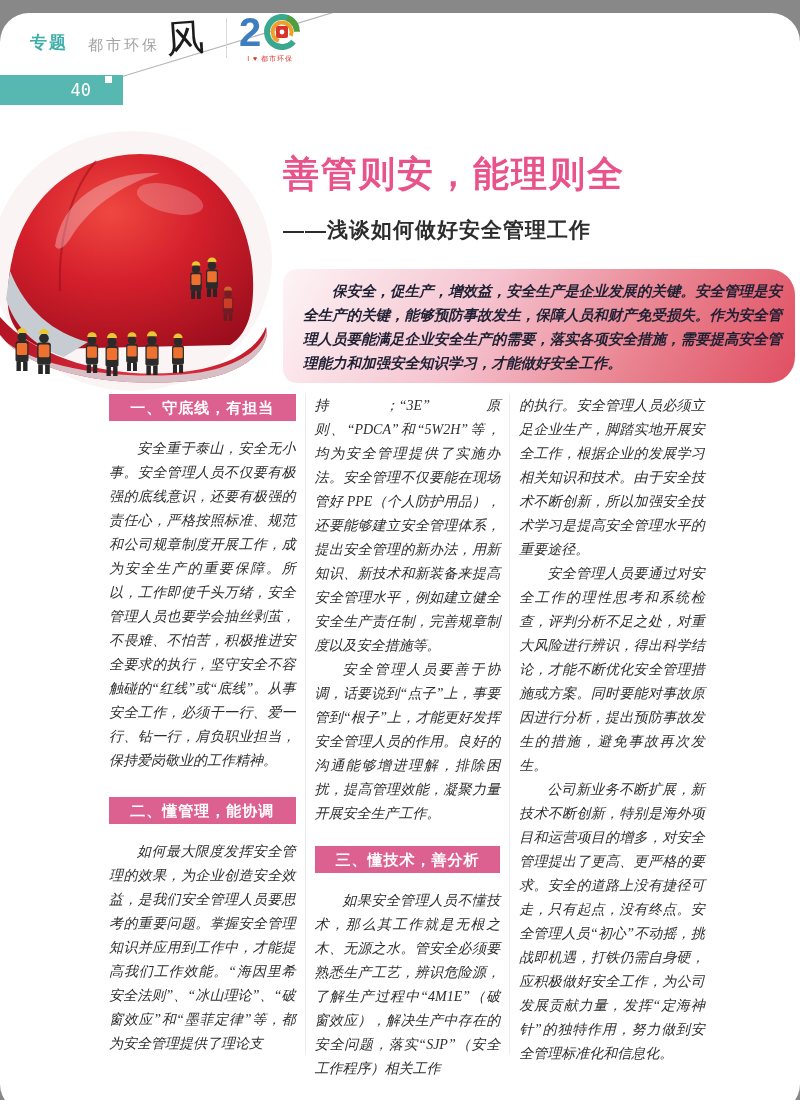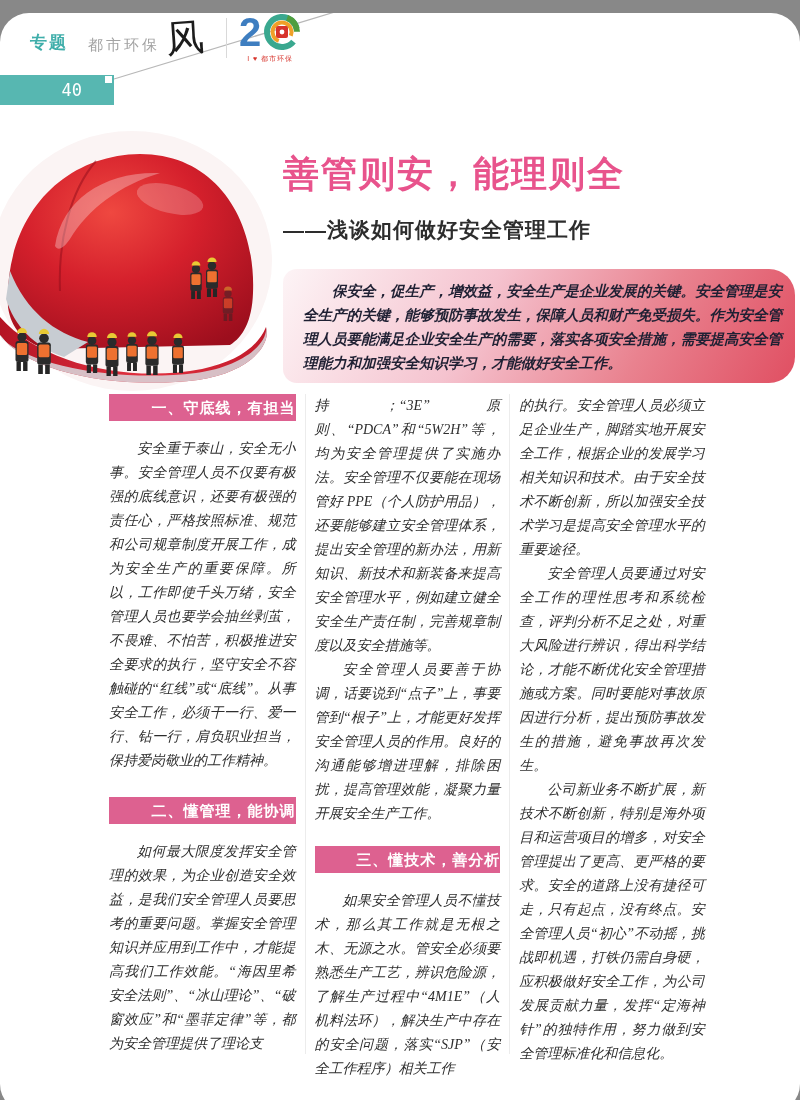--- a/index.html
+++ b/index.html
@@ -23,21 +23,21 @@
     margin:0 10px 0 6px; transform:rotate(-4deg); line-height:1;
   }
   .brand-divider { width:1px; height:40px; background:#d9d9d9; margin:0 12px; }
   .anniv { display:flex; flex-direction:column; align-items:center; }
   .anniv-top { display:flex; align-items:center; }
   .anniv-two { font-size:40px; font-weight:bold; color:#3e7ec0; line-height:1;
     font-family:"Liberation Sans", sans-serif; }
   .anniv-tagline { font-size:7px; color:#d7342c; letter-spacing:1px; margin-top:2px; }
 
   .page-number-box {
-    position:absolute; left:0; top:62px; width:114px; height:30px;
+    position:absolute; left:0; top:62px; width:123px; height:30px;
     background:#57b7b1; color:#ffffff; font-size:17px;
     display:flex; align-items:center; justify-content:flex-end; padding-right:32px;
     font-family:"DejaVu Sans Mono", monospace;
   }
   .page-number-notch {
     position:absolute; left:105px; top:63px; width:7px; height:7px; background:#ffffff;
   }
 
   
   .helmet-wrap { position:absolute; left:0; top:108px; width:272px; height:270px; }
@@ -67,21 +67,21 @@
 
   
   .columns {
     position:absolute; left:100px; top:381px; width:614px; height:660px;
     display:flex;
   }
   .col { width:204.6px; padding:0 9px; }
   .col + .col { border-left:1px solid #ececec; }
   .col-heading {
     height:27px; line-height:27px; background:#dd6190; color:#ffffff;
-    font-size:15px; font-weight:bold; text-align:right; letter-spacing:1px;
+    font-size:15px; font-weight:bold; text-align:center; letter-spacing:1px;
     margin-bottom:16px;
   }
   .col-heading.mt { margin-top:24px; }
   .col-heading.mt2 { margin-top:20px; }
   .body-p {
     font-family:"Liberation Serif", serif;
     font-size:14px; line-height:24px; color:#2e2e2e; text-align:justify;font-style:italic;
   }
   .body-p.indent { text-indent:2em; }
   .signature {
@@ -185,21 +185,21 @@
       <div class="col-heading">一、守底线，有担当</div>
       <p class="body-p indent">安全重于泰山，安全无小事。安全管理人员不仅要有极强的底线意识，还要有极强的责任心，严格按照标准、规范和公司规章制度开展工作，成为安全生产的重要保障。所以，工作即使千头万绪，安全管理人员也要学会抽丝剥茧，不畏难、不怕苦，积极推进安全要求的执行，坚守安全不容触碰的“红线”或“底线”。从事安全工作，必须干一行、爱一行、钻一行，肩负职业担当，保持爱岗敬业的工作精神。</p>
       <div class="col-heading mt">二、懂管理，能协调</div>
       <p class="body-p indent">如何最大限度发挥安全管理的效果，为企业创造安全效益，是我们安全管理人员要思考的重要问题。掌握安全管理知识并应用到工作中，才能提高我们工作效能。“海因里希安全法则”、“冰山理论”、“破窗效应”和“墨菲定律”等，都为安全管理提供了理论支</p>
     </div>
 
     <div class="col">
       <p class="body-p">持；“3E”原则、“PDCA”和“5W2H”等，均为安全管理提供了实施办法。安全管理不仅要能在现场管好 PPE（个人防护用品），还要能够建立安全管理体系，提出安全管理的新办法，用新知识、新技术和新装备来提高安全管理水平，例如建立健全安全生产责任制，完善规章制度以及安全措施等。</p>
       <p class="body-p indent">安全管理人员要善于协调，话要说到“点子”上，事要管到“根子”上，才能更好发挥安全管理人员的作用。良好的沟通能够增进理解，排除困扰，提高管理效能，凝聚力量开展安全生产工作。</p>
       <div class="col-heading mt2">三、懂技术，善分析</div>
-      <p class="body-p indent">如果安全管理人员不懂技术，那么其工作就是无根之木、无源之水。管安全必须要熟悉生产工艺，辨识危险源，了解生产过程中“4M1E”（人机料法环），解决生产中存在的安全问题，落实“SJP”（安全工作程序）相关工作</p>
+      <p class="body-p indent">如果安全管理人员不懂技术，那么其工作就是无根之木、无源之水。管安全必须要熟悉生产工艺，辨识危险源，了解生产过程中“4M1E”（破窗效应），解决生产中存在的安全问题，落实“SJP”（安全工作程序）相关工作</p>
     </div>
 
     <div class="col">
       <p class="body-p">的执行。安全管理人员必须立足企业生产，脚踏实地开展安全工作，根据企业的发展学习相关知识和技术。由于安全技术不断创新，所以加强安全技术学习是提高安全管理水平的重要途径。</p>
       <p class="body-p indent">安全管理人员要通过对安全工作的理性思考和系统检查，评判分析不足之处，对重大风险进行辨识，得出科学结论，才能不断优化安全管理措施或方案。同时要能对事故原因进行分析，提出预防事故发生的措施，避免事故再次发生。</p>
       <p class="body-p indent">公司新业务不断扩展，新技术不断创新，特别是海外项目和运营项目的增多，对安全管理提出了更高、更严格的要求。安全的道路上没有捷径可走，只有起点，没有终点。安全管理人员“初心”不动摇，挑战即机遇，打铁仍需自身硬，应积极做好安全工作，为公司发展贡献力量，发挥“定海神针”的独特作用，努力做到安全管理标准化和信息化。</p>
     </div>
 
   </div>
 </div>

